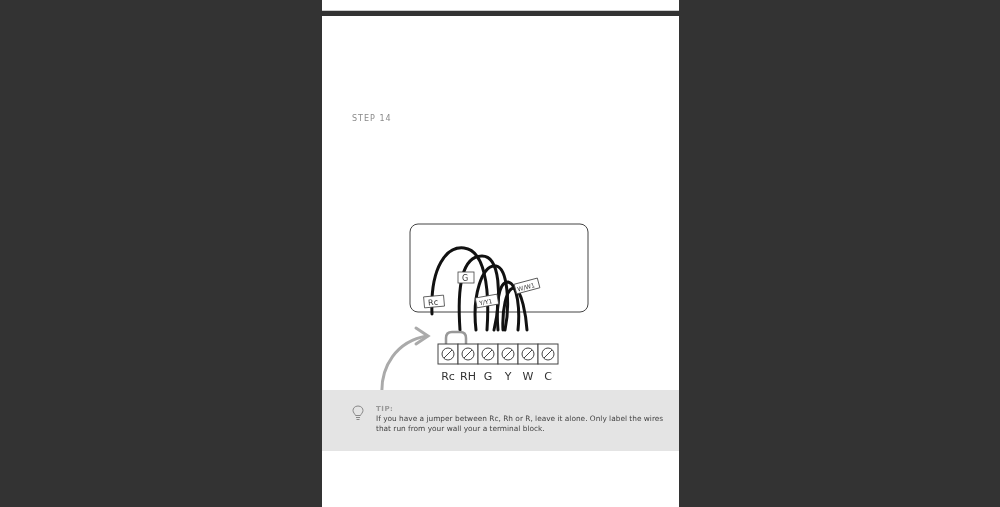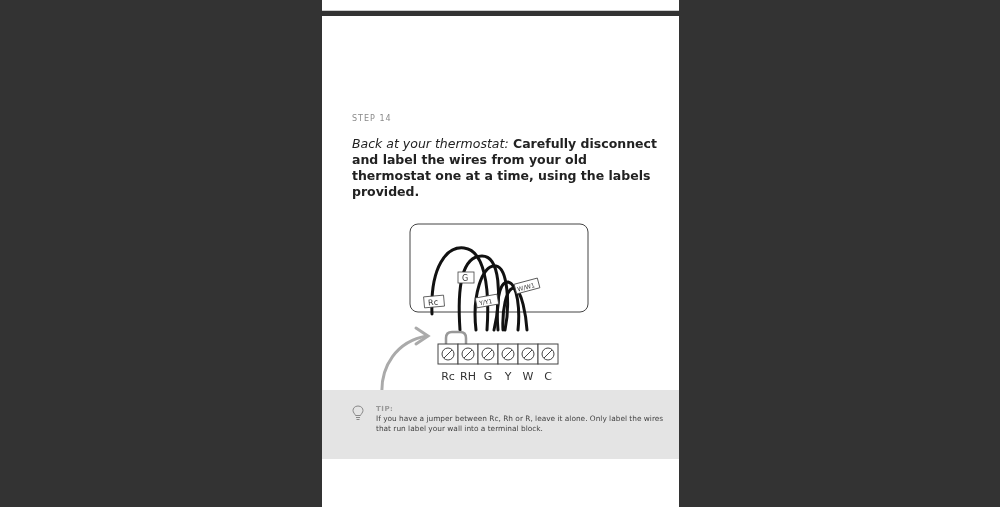--- a/index.html
+++ b/index.html
@@ -20,21 +20,21 @@
     position: absolute; left: 30px; top: 98px;
     font-size: 8px; letter-spacing: 1px; color: #8a8a8a; font-weight: normal;
   }
   .instruction {
     position: absolute; left: 30px; top: 120px; width: 310px;
     font-size: 12.5px; line-height: 16px; color: #222; font-weight: bold;
   }
   .instruction em { font-style: italic; font-weight: normal; }
   .diagram { position: absolute; left: 50px; top: 200px; width: 260px; height: 180px; }
   .tip-box {
-    position: absolute; left: 0; top: 374px; width: 357px; height: 69px;
+    position: absolute; left: 0; top: 374px; width: 357px; height: 61px;
     background: #e4e4e4;
   }
   .tip-icon { position: absolute; left: 30px; top: 15px; }
   .tip-title {
     position: absolute; left: 54px; top: 15px;
     font-size: 7px; color: #999; font-weight: bold; letter-spacing: 0.5px;
   }
   .tip-text {
     position: absolute; left: 54px; top: 24px; width: 290px;
     font-size: 7.4px; line-height: 10px; color: #444;
@@ -43,21 +43,20 @@
   .wire-label { font-family: "DejaVu Sans", sans-serif; fill: #333; }
 </style>
 </head>
 <body>
 
 <div class="page-prev"></div>
 
 <div class="page">
   <div class="step-label">STEP 14</div>
 
-  <div class="instruction"><em>Back at your thermostat:</em><span> Carefully disconnect and label the wires from your old thermostat one at a time, using the labels provided.</span></div>
 
   <svg class="diagram" viewBox="0 0 260 180" width="260" height="180">
 
     <rect x="38" y="8" width="178" height="88" rx="8" ry="8" fill="#fff" stroke="#444" stroke-width="1"></rect>
 
     <g fill="none" stroke="#111" stroke-width="3" stroke-linecap="round">
       <path d="M60 98 C 58 50, 75 30, 92 32 C 112 34, 118 70, 115 114"></path>
       <path d="M88 114 C 85 70, 90 40, 110 40 C 128 40, 130 80, 122 114"></path>
       <path d="M104 114 C 100 80, 110 48, 124 50 C 136 52, 138 90, 133 114"></path>
       <path d="M126 114 C 124 90, 126 66, 136 66 C 146 68, 148 95, 146 114"></path>
@@ -120,15 +119,15 @@
     </g>
   </svg>
 
   <div class="tip-box">
     <svg class="tip-icon" width="12" height="16" viewBox="0 0 12 16">
       <path d="M6 1 C2.5 1 1 3.5 1 5.5 C1 7.5 3 9 3.5 10.5 L8.5 10.5 C9 9 11 7.5 11 5.5 C11 3.5 9.5 1 6 1 Z" fill="none" stroke="#888" stroke-width="1"></path>
       <line x1="4" y1="12.5" x2="8" y2="12.5" stroke="#888" stroke-width="1"></line>
       <line x1="4.5" y1="14.5" x2="7.5" y2="14.5" stroke="#888" stroke-width="1"></line>
     </svg>
     <div class="tip-title">TIP:</div>
-    <div class="tip-text">If you have a jumper between Rc, Rh or R, leave it alone. Only label the wires that run label your wall into a terminal block.</div>
+    <div class="tip-text">If you have a jumper between Rc, Rh or R, leave it alone. Only label the wires that run from your wall your a terminal block.</div>
   </div>
 </div>
 
 </body></html>

